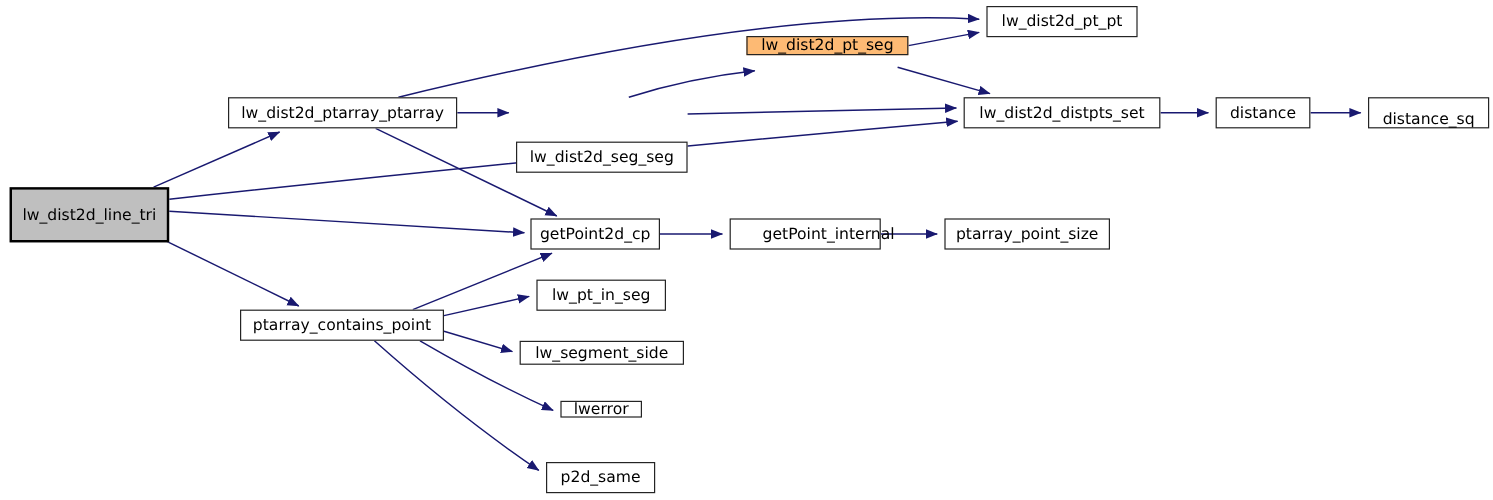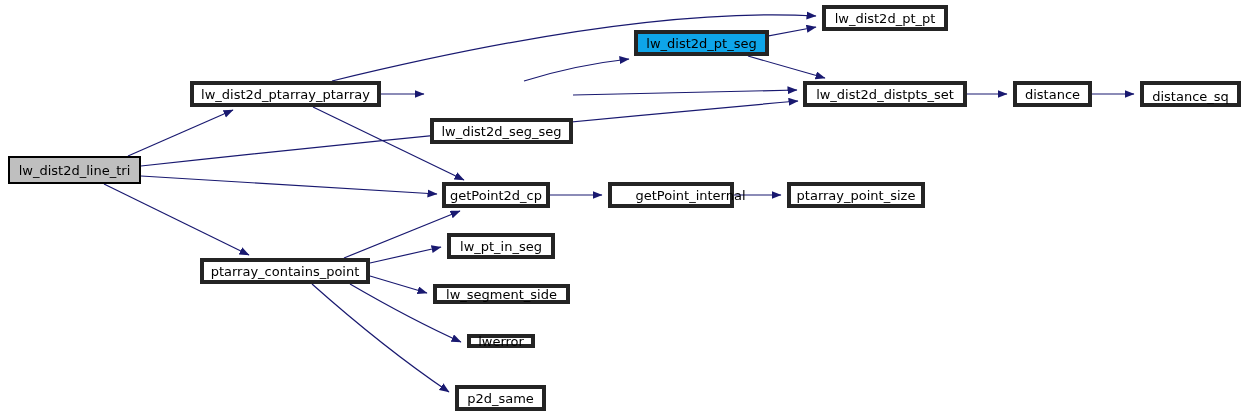--- a/index.html
+++ b/index.html
@@ -27,21 +27,21 @@
     fill: none;
     stroke-width: 1.2px;
   }
   .node {
     position: absolute;
     box-sizing: border-box;
     display: flex;
     align-items: center;
     justify-content: center;
     background: #ffffff;
-    border: 4px solid #f97316;
+    border: 1px solid #f97316;
     cursor: pointer;
   }
   .node span {
     font-size: 13px;
     color: #000000;
     white-space: nowrap;
     line-height: 1;
   }
   .node.highlighted {
     background: #bfbfbf;
@@ -73,30 +73,30 @@
       <path d="M967,94 L1007,94" class="edge" stroke="#191970" marker-end="url(#arrow)"></path>
       <path d="M1092,94 L1134,94" class="edge" stroke="#191970" marker-end="url(#arrow)"></path>
       <path d="M550,195 L602,195" class="edge" stroke="#191970" marker-end="url(#arrow)"></path>
       <path d="M734,195 L781,195" class="edge" stroke="#191970" marker-end="url(#arrow)"></path>
       <path d="M344,258 L460,211" class="edge" stroke="#191970" marker-end="url(#arrow)"></path>
       <path d="M370,263 L441,247" class="edge" stroke="#191970" marker-end="url(#arrow)"></path>
       <path d="M370,276 L427,293" class="edge" stroke="#191970" marker-end="url(#arrow)"></path>
       <path d="M350,284 Q412,320 461,342" class="edge" stroke="#191970" marker-end="url(#arrow)"></path>
       <path d="M312,284 Q384,348 449,392" class="edge" stroke="#191970" marker-end="url(#arrow)"></path>
     </svg>
-<div class="node highlighted" style="left: 8px; top: 156px; width: 133px; height: 28px; background: rgb(191, 191, 191);">
+<div class="node highlighted" style="left: 8px; top: 156px; width: 133px; height: 46px; background: rgb(191, 191, 191);">
       <span>lw_dist2d_line_tri</span>
     </div>
     <div class="node" style="left: 190px; top: 81px; width: 191px; height: 26px; background: rgb(255, 255, 255); border-color: rgb(36, 36, 36);">
       <span>lw_dist2d_ptarray_ptarray</span>
     </div>
     <div class="node" style="left: 430px; top: 81px; width: 143px; height: 26px; background: rgb(255, 255, 255); border-color: rgb(36, 36, 36); margin-top: 37px;">
       <span>lw_dist2d_seg_seg</span>
     </div>
-    <div class="node" style="left: 622px; top: 30px; width: 135px; height: 26px; background: #0ea5e9; border-color: rgb(36, 36, 36); margin-left: 12px;">
+    <div class="node" style="left: 622px; top: 30px; width: 135px; height: 16px; background: #fdba74; border-color: rgb(36, 36, 36);">
       <span>lw_dist2d_pt_seg</span>
     </div>
     <div class="node" style="left: 822px; top: 5px; width: 126px; height: 26px; background: rgb(255, 255, 255); border-color: rgb(36, 36, 36);">
       <span>lw_dist2d_pt_pt</span>
     </div>
     <div class="node" style="left: 803px; top: 81px; width: 164px; height: 26px; background: rgb(255, 255, 255); border-color: rgb(36, 36, 36);">
       <span>lw_dist2d_distpts_set</span>
     </div>
     <div class="node" style="left: 1013px; top: 81px; width: 79px; height: 26px; background: rgb(255, 255, 255); border-color: rgb(36, 36, 36);">
       <span>distance</span>

